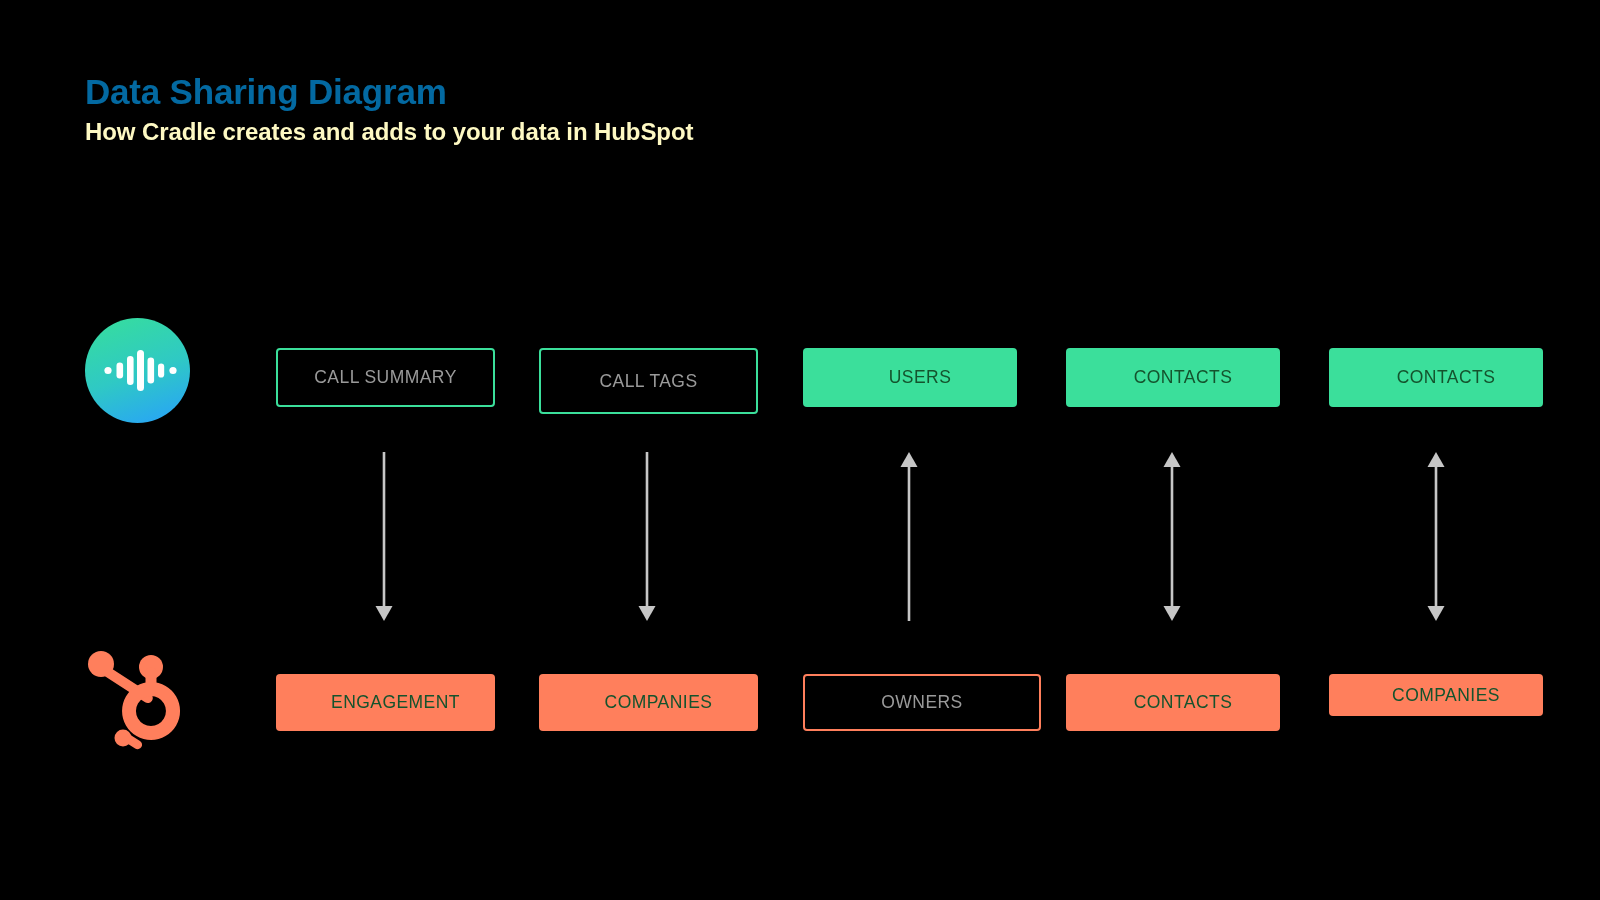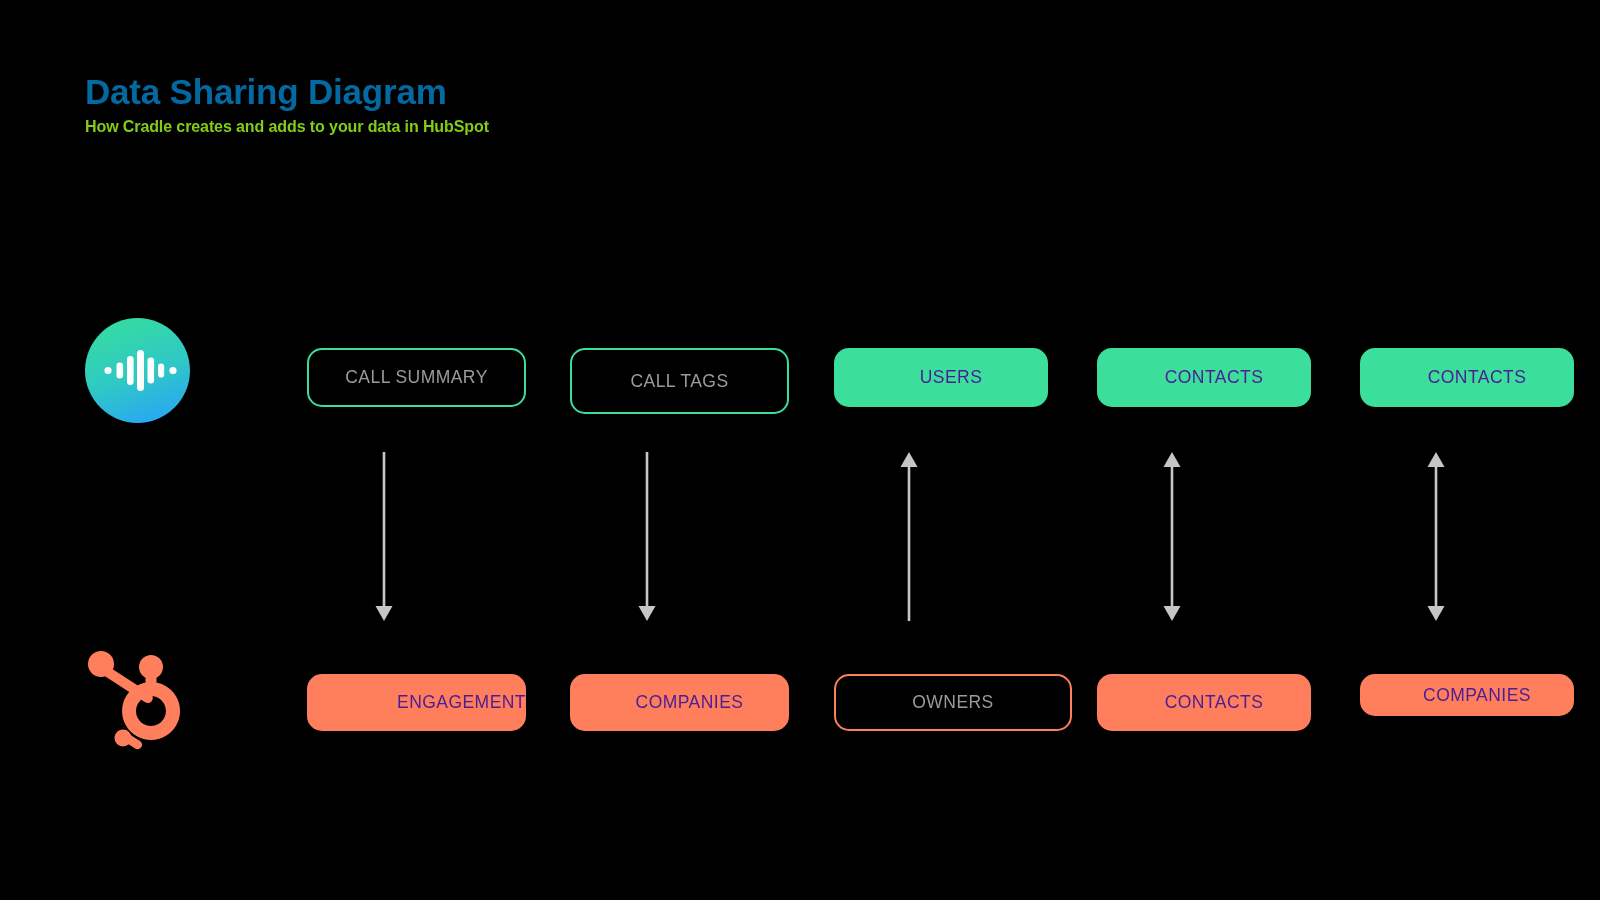--- a/index.html
+++ b/index.html
@@ -20,23 +20,23 @@
   #header { position: absolute; left: 85px; top: 72px; }
   #title {
     font-size: 35px;
     font-weight: bold;
     color: #0369a1;
     letter-spacing: -0.2px;
     line-height: 1.15;
     white-space: nowrap;
   }
   #subtitle {
-    font-size: 16px;
+    font-size: 24px;
     font-weight: bold;
-    color: #84cc16;
+    color: #fef9c3;
     letter-spacing: -0.1px;
     margin-top: 6px;
     white-space: nowrap;
   }
 
   
   #cradle-logo {
     position: absolute;
     left: 85px;
     top: 318px;
@@ -48,31 +48,30 @@
     left: 82px;
     top: 645px;
     width: 112px;
     height: 110px;
   }
 
   
   .node {
     position: absolute;
     box-sizing: border-box;
-    border-radius: 15px;
+    border-radius: 4px;
     display: flex;
     align-items: center;
     justify-content: center;
     font-size: 17.5px;
     letter-spacing: 0.45px;
     white-space: nowrap;
     user-select: none;
-    margin-left: 31px;
   }
-  .node.filled { color: #4c1d95; border: 0 solid transparent; padding-left: 20px; }
+  .node.filled { color: #14532d; border: 0 solid transparent; padding-left: 20px; }
   .node.outline { color: #9a9a9a; background: transparent; border-width: 2.5px; border-style: solid; }
 
   
   .arrow { position: absolute; }
   .arrow svg { display: block; }
 </style>
 </head>
 <body>
 
 <div id="header">
@@ -113,21 +112,21 @@
       <rect x="41" y="86" width="22" height="9" rx="4.5" transform="rotate(32 41 90)"></rect>
       <circle cx="41" cy="93" r="8.5"></circle>
     </g>
   </svg>
 </div>
 
 <div id="graph">
     <div class="node outline" style="left: 276px; top: 348px; width: 219px; height: 59px; border-color: rgb(59, 223, 155);">
       <span>CALL SUMMARY</span>
     </div>
-    <div class="node filled" style="left: 276px; top: 674px; width: 219px; height: 57px; background: rgb(255, 127, 92); justify-content: flex-end;">
+    <div class="node filled" style="left: 276px; top: 674px; width: 219px; height: 57px; background: rgb(255, 127, 92);">
       <span>ENGAGEMENT</span>
     </div>
     <div class="arrow" style="left: 371px; top: 452px;">
       <svg width="26" height="169" viewBox="0 0 26 169">
         <rect x="11.7" y="0" width="2.6" height="156" fill="#C6C6C6"></rect>
         <polygon points="4.5,154 21.5,154 13,169" fill="#C6C6C6"></polygon>
       </svg>
     </div>
     <div class="node outline" style="left: 539px; top: 348px; width: 219px; height: 66px; border-color: rgb(59, 223, 155);">
       <span>CALL TAGS</span>

